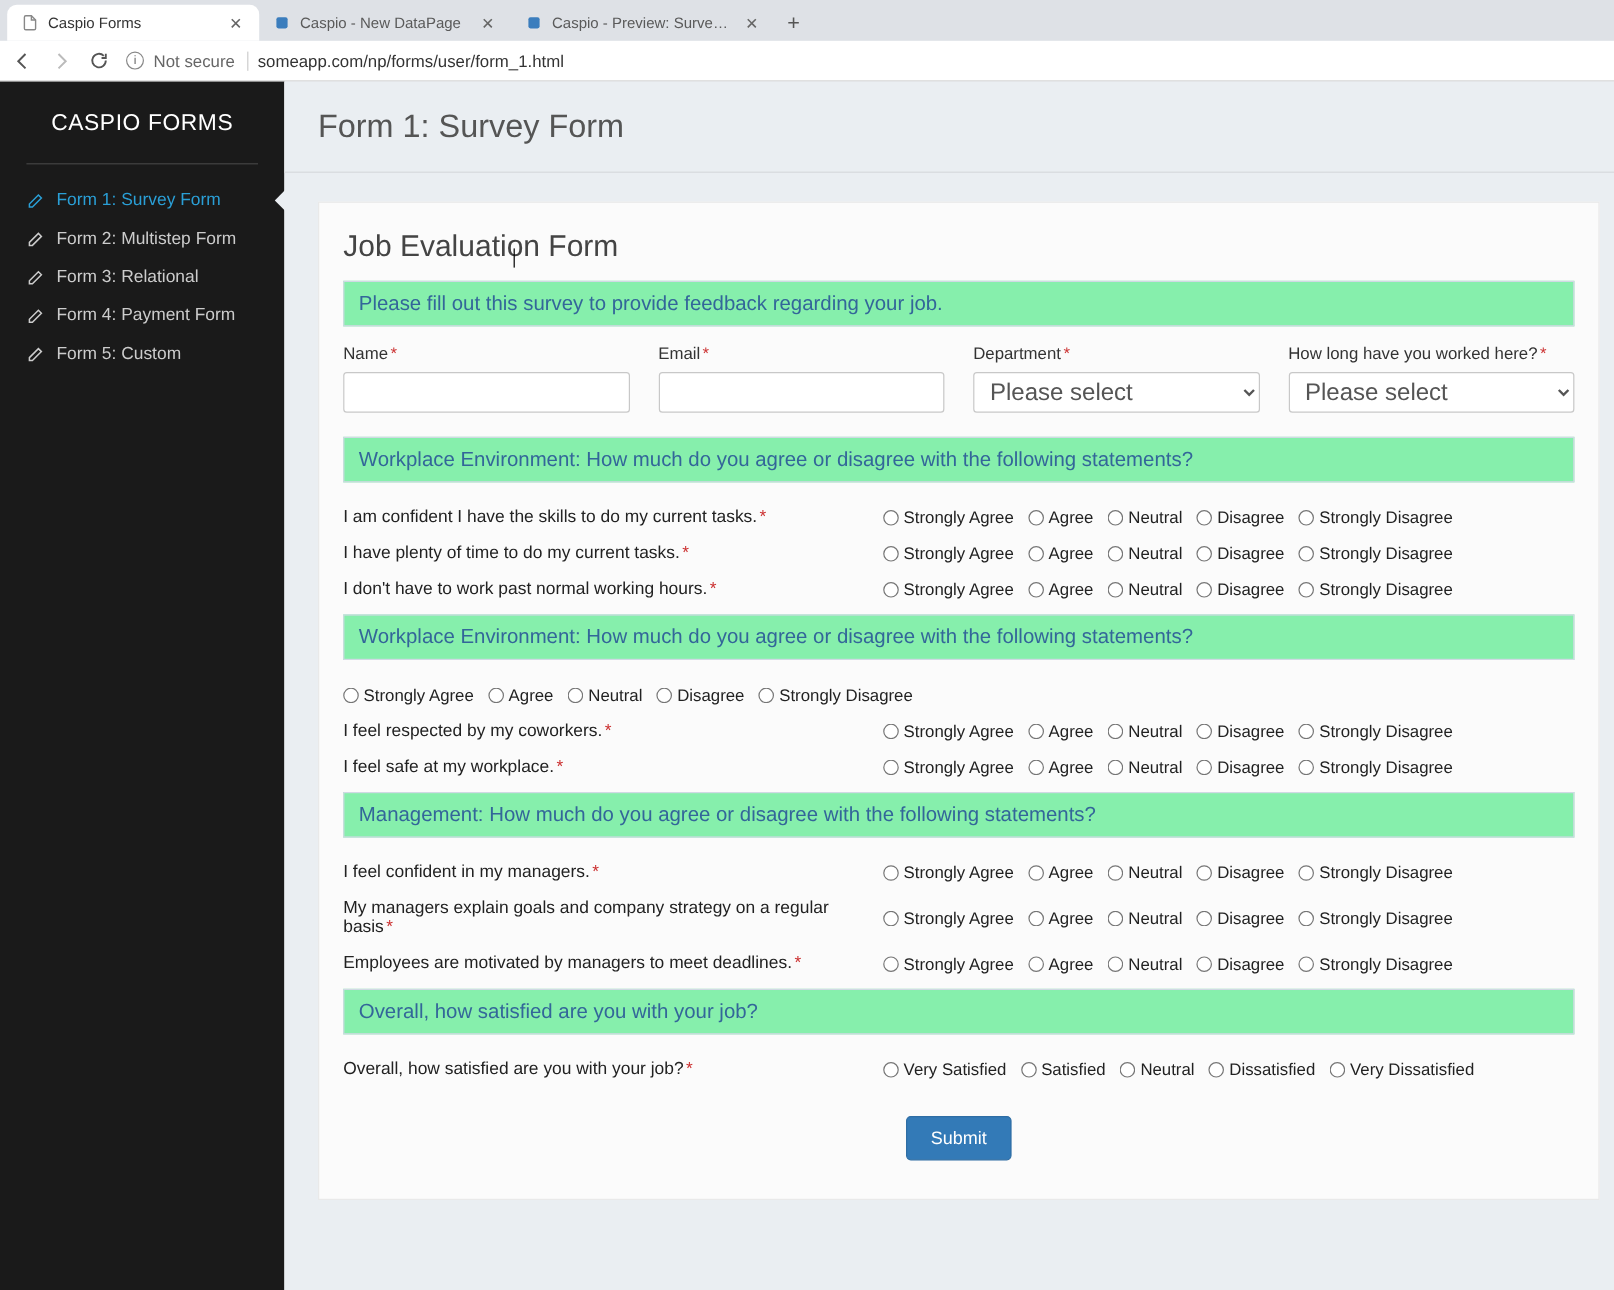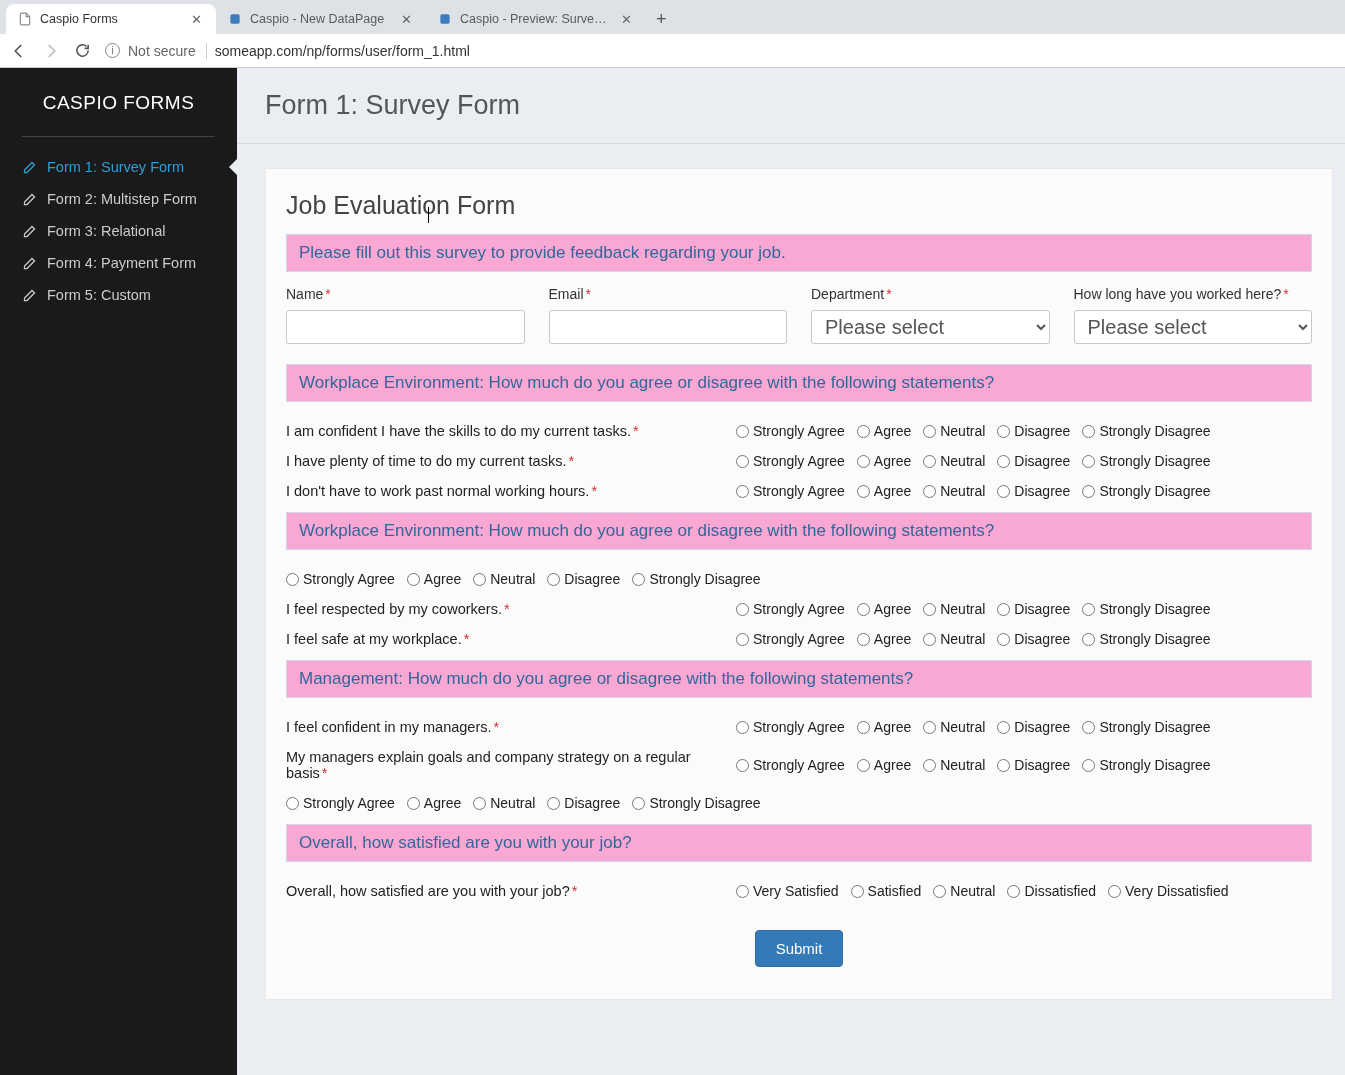--- a/index.html
+++ b/index.html
@@ -31,21 +31,21 @@
   .navitem { display: flex; align-items: center; gap: 10px; padding: 8px 18px 8px 22px; color: #ccc; font-size: 14.5px; cursor: pointer; position: relative; }
   .navitem.active { color: #2a9fd6; }
   .navitem.active::after { content:""; position:absolute; right:-1px; top:50%; transform:translateY(-50%); width:0;height:0; border-top:9px solid transparent; border-bottom:9px solid transparent; border-right:9px solid #eaeef2; }
   .navitem .edit-icon { width: 15px; height: 15px; flex-shrink:0;}
 
   .main { flex: 1; background: #eaeef2; overflow-y: auto; }
   .page-title { font-size: 27px; color: #555; font-weight: 400; padding: 22px 28px; background: #eaeef2; border-bottom: 1px solid #d6d9dd; }
 
   .form-card { background: #fbfbfb; margin: 24px 12px 24px 28px; border: 1px solid #e9e9e9; padding: 22px 20px 32px; }
   .form-title { font-size: 25px; color: #444; font-weight: 400; margin-bottom: 14px; }
-  .section-header { background: #f9a8d4; color: #336699; font-size: 17px; padding: 8px 12px; border: 1px solid #d0d9e4; margin-bottom: 14px; }
+  .section-header { background: #86efac; color: #336699; font-size: 17px; padding: 8px 12px; border: 1px solid #d0d9e4; margin-bottom: 14px; }
 
   .row4 { display: flex; gap: 24px; margin-bottom: 20px; }
   .field { flex: 1; }
   .field-label { font-size: 14px; color: #333; margin-bottom: 8px; display:block; }
   .req { color: #cc3333; margin-left: 2px; }
   .field input[type=text], .field select { width: 100%; height: 34px; border: 1px solid #c8c8c8; border-radius: 3px; padding: 0 9px; font-size: 20px; background:#fff; }
   .field select { color: #555; }
 
   .qrow { display: flex; align-items: center; padding: 7px 0; }
   .qlabel { flex: 0 0 450px; font-size: 14.5px; color: #222; }
@@ -398,20 +398,21 @@
                 <input type="radio" name="s2q1" style="">
                 <span>Disagree</span>
               </label>
               <label class="ropt">
                 <input type="radio" name="s2q1" style="">
                 <span>Strongly Disagree</span>
               </label>
             </div>
           </div>
           <div class="qrow">
+            <div class="qlabel">Employees are motivated by managers to meet deadlines.<span class="req">*</span></div>
             <div class="radios">
               <label class="ropt">
                 <input type="radio" name="s2q2" style="">
                 <span>Strongly Agree</span>
               </label>
               <label class="ropt">
                 <input type="radio" name="s2q2" style="">
                 <span>Agree</span>
               </label>
               <label class="ropt">

